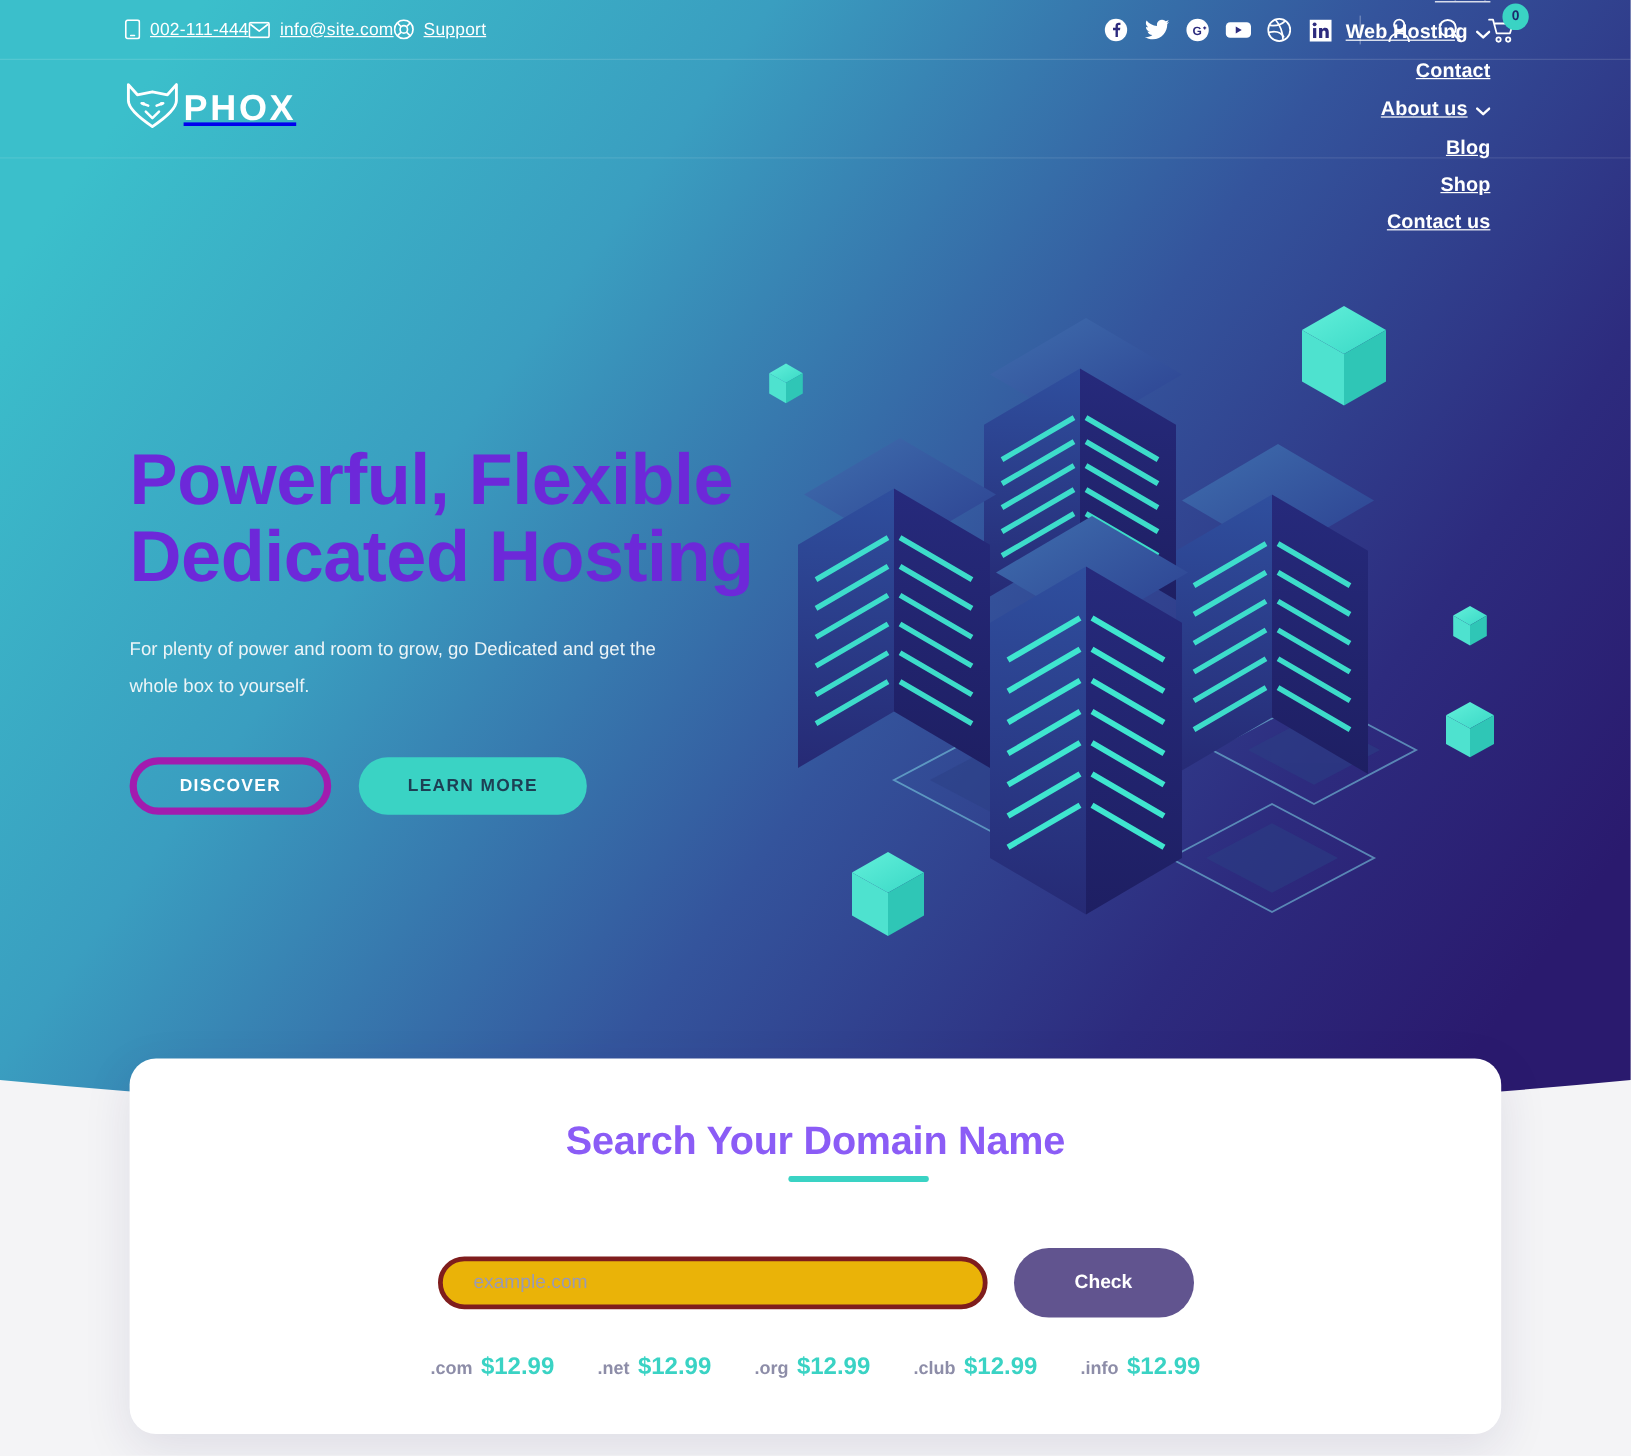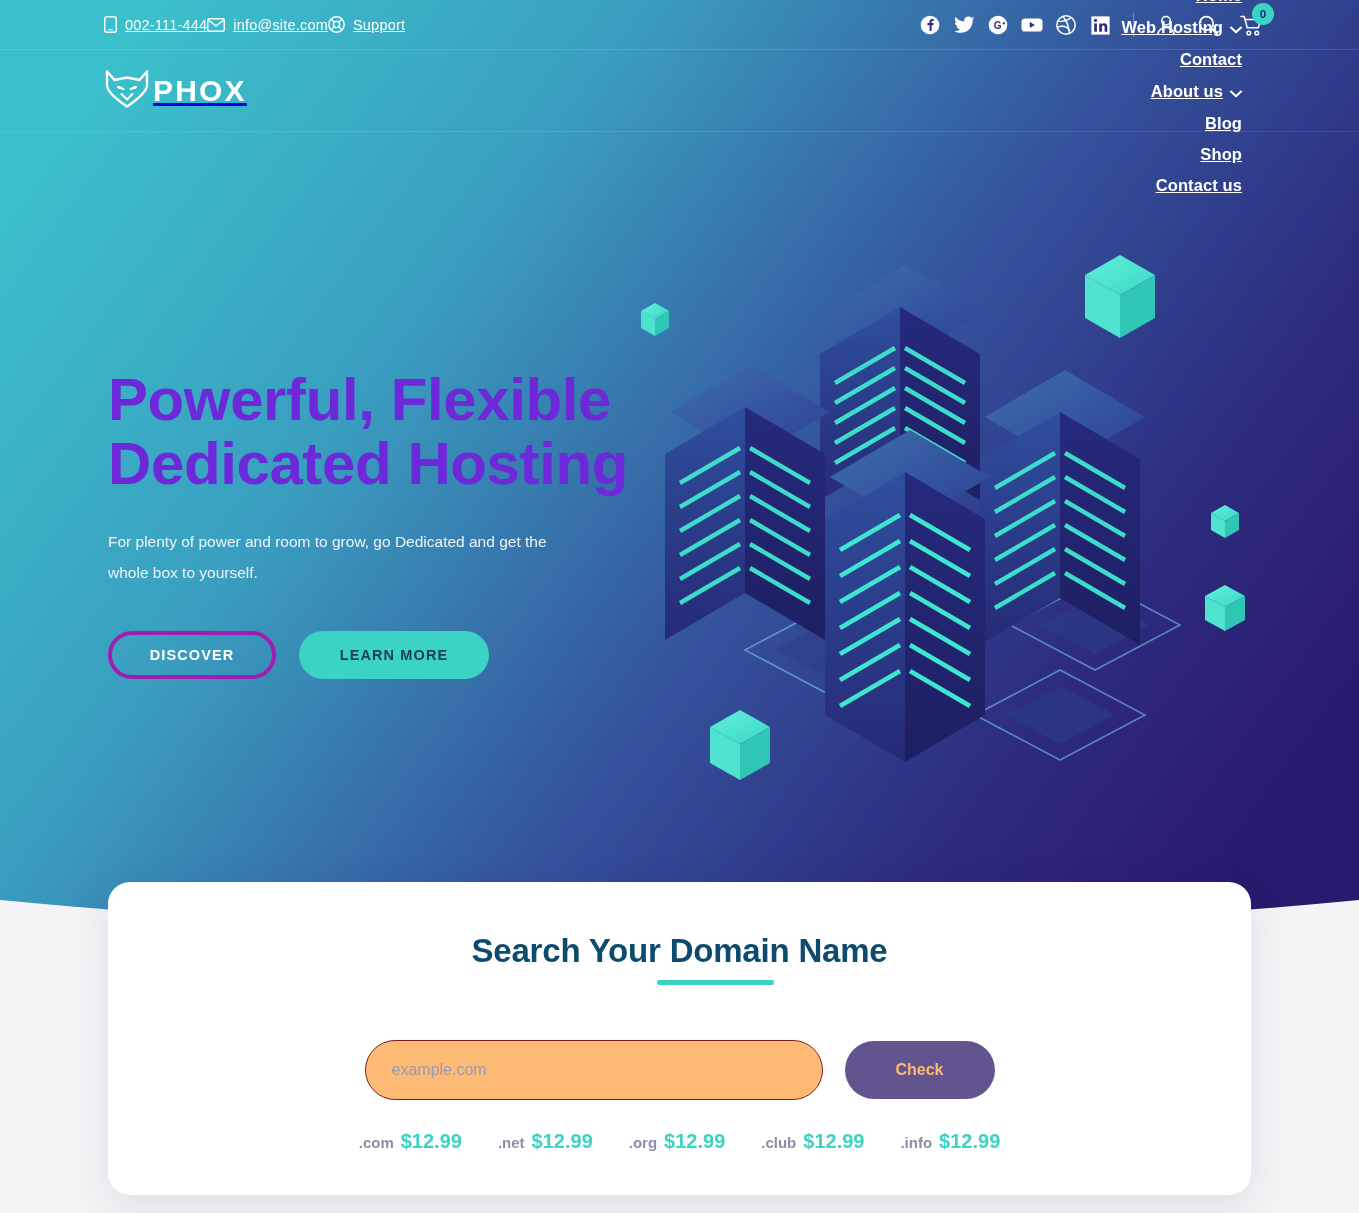--- a/index.html
+++ b/index.html
@@ -104,21 +104,21 @@
     max-width: 470px;
   }
   .hero-btns { margin-top: 43px; display: flex; gap: 23px; }
   .btn {
     border-radius: 40px; font-size: 14.5px; font-weight: bold;
     letter-spacing: 1.1px; display: flex; align-items: center;
     justify-content: center; cursor: pointer;
   }
   .btn-discover {
     width: 168px; height: 48px;
-    border: 4px solid #a21caf; color: #ffffff; background: transparent;
+    border: 6px solid #a21caf; color: #ffffff; background: transparent;
   }
   .btn-learn {
     width: 190px; height: 48px; border: none;
     background: #3ad3c4; color: #1d3f54;
   }
 
   
   .hero-art {
     position: absolute; left: 625px; top: 225px;
     width: 640px; height: 580px; z-index: 5;
@@ -129,42 +129,42 @@
   .search-card {
     position: absolute; left: 108px; top: 882px;
     width: 1143px; height: 313px;
     background: #ffffff; border-radius: 22px;
     box-shadow: 0 12px 40px rgba(40,30,90,0.10);
     z-index: 30;
     display: flex; flex-direction: column; align-items: center;
   }
   .search-title-wrap { position: relative; margin-top: 50px; }
   .search-title {
-    color: #0c4a6e; font-size: 33px; font-weight: bold;
+    color: #8b5cf6; font-size: 33px; font-weight: bold;
     letter-spacing: -0.2px;
   }
   .search-underline {
     position: absolute; left: 185px; top: 48px;
     width: 117px; height: 5px; background: #3ad3c4; border-radius: 2px;
   }
   .search-row {
     margin-top: 70px;
     display: flex; align-items: center; gap: 22px;
   }
   .domain-input {
-    width: 458px; height: 60px;
-    border: 1px solid #7f1d1d; border-radius: 30px;
+    width: 458px; height: 44px;
+    border: 4px solid #7f1d1d; border-radius: 30px;
     padding: 0 26px; font-size: 16px; color: #4a4a62;
     font-family: "Liberation Sans", sans-serif;
-    outline: none; background: #fdba74;
+    outline: none; background: #eab308;
   }
   .domain-input::placeholder { color: #9a9ab4; }
   .btn-check {
     width: 150px; height: 58px; border-radius: 30px; border: none;
-    background: #61548f; color: #fdba74;
+    background: #61548f; color: #ffffff;
     font-size: 16px; font-weight: bold; cursor: pointer;
     font-family: "Liberation Sans", sans-serif;
   }
   .price-row {
     margin-top: 30px; display: flex; align-items: flex-start; gap: 0;
   }
   .price-item {
     display: flex; align-items: baseline; gap: 7px;
     padding: 0 18px;
   }

